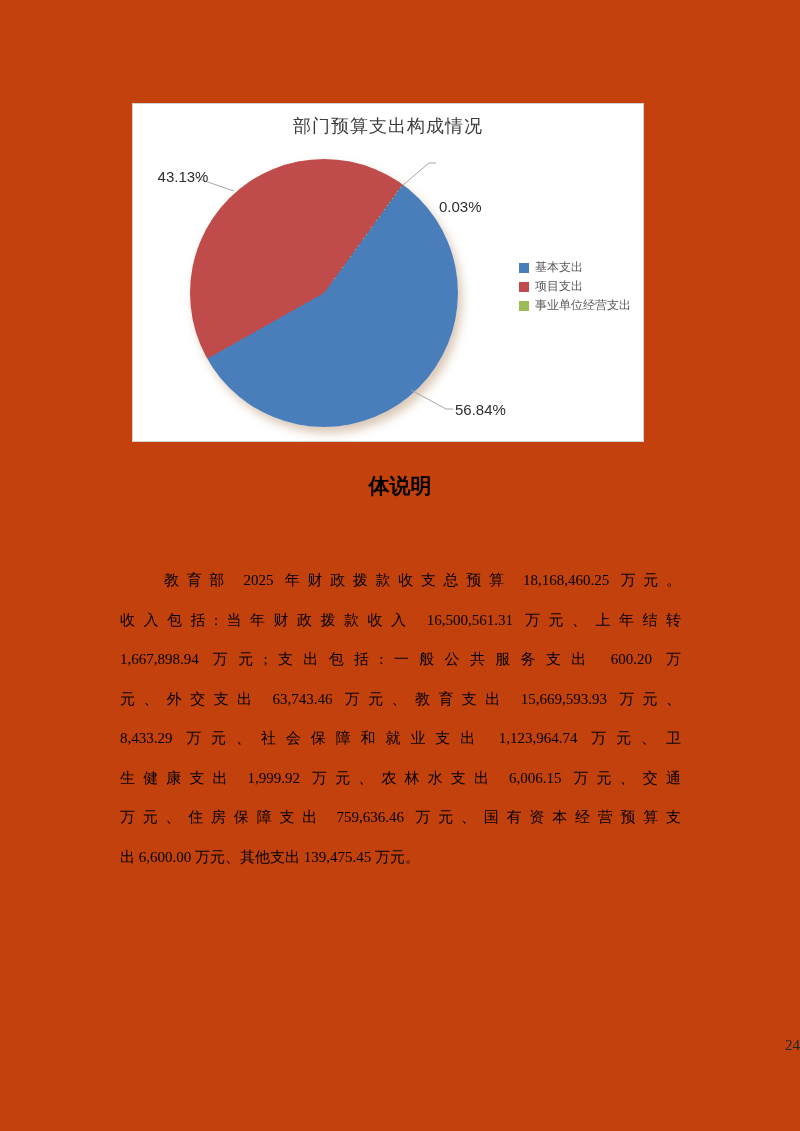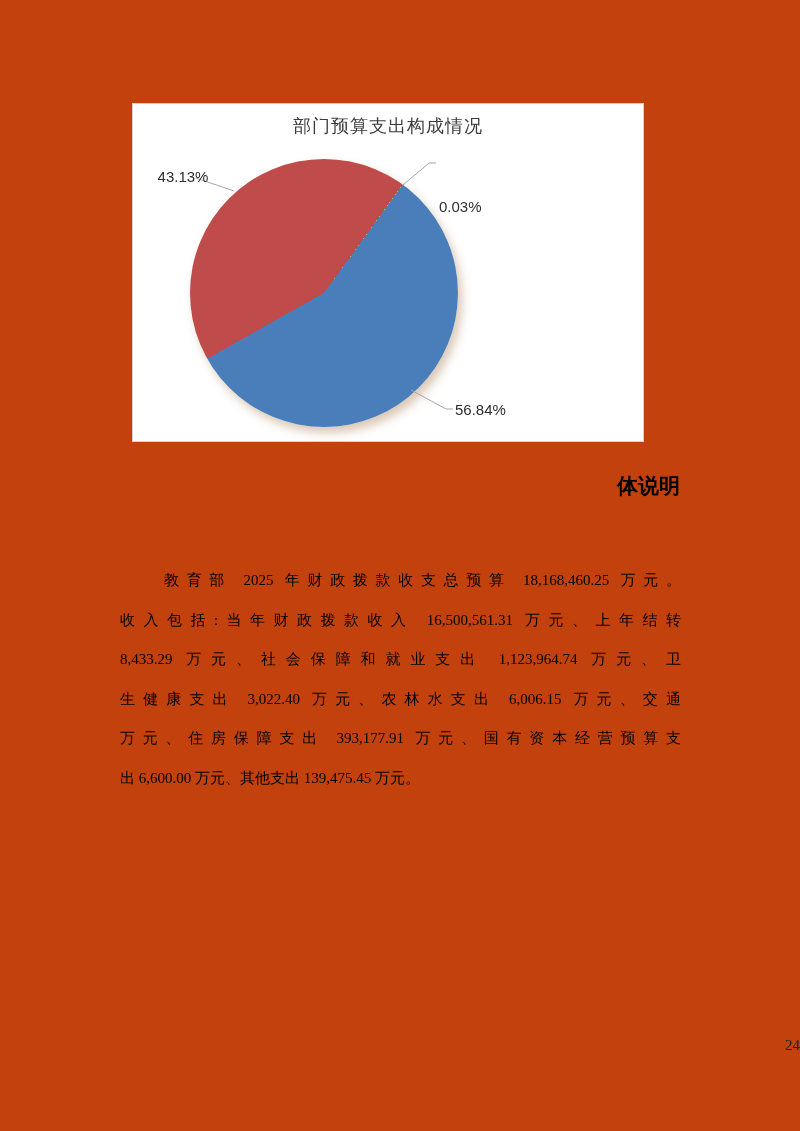--- a/index.html
+++ b/index.html
@@ -31,21 +31,21 @@
   .legend { position:absolute; left:386px; top:154px; font-size:12px; color:#595959; }
   .legend-row { display:flex; align-items:center; height:19px; }
   .swatch { width:10px; height:10px; flex:0 0 10px; margin-right:6px; }
 
   
   .heading {
     position:absolute; left:120px; top:466px; width:560px;
     font-size:21px; font-weight:bold; line-height:40px; color:#000;
   }
   .heading .l1 { text-indent:44px; text-align:justify; text-align-last:justify; }
-  .heading .l2 { text-align:right; }
+  .heading .l2 { text-align:center; }
   .body-text {
     position:absolute; left:120px; top:561px; width:561px;
     font-size:15px; line-height:39.5px; color:#000;
   }
   .bline { text-align:justify; text-align-last:justify; }
   .bline.first { text-indent:44px; }
   .bline.last  { text-align-last:left; }
 
   .page-num {
     position:absolute; left:0; right:0; top:1037px; text-align:right;
@@ -65,30 +65,46 @@
     <svg class="leader-svg" viewBox="0 0 510 337">
       <polyline points="63,74 101,87" fill="none" stroke="#a6a6a6" stroke-width="1"></polyline>
       <polyline points="270,81 296,59 303,59" fill="none" stroke="#a6a6a6" stroke-width="1"></polyline>
       <polyline points="278,286 313,305 320,305" fill="none" stroke="#a6a6a6" stroke-width="1"></polyline>
     </svg>
 
     <div class="pct pct-project">43.13%</div>
     <div class="pct pct-operating">0.03%</div>
     <div class="pct pct-basic">56.84%</div>
 
+    <div class="legend">
+      <div class="legend-row">
+        <span class="swatch" style="background: rgb(74, 126, 187);"></span>
+        <span>基本支出</span>
+      </div>
+      <div class="legend-row">
+        <span class="swatch" style="background: rgb(191, 76, 75);"></span>
+        <span>项目支出</span>
+      </div>
+      <div class="legend-row">
+        <span class="swatch" style="background: rgb(155, 187, 89);"></span>
+        <span>事业单位经营支出</span>
+      </div>
+    </div>
   </div>
 
   <div class="heading">
     <div class="l2">体说明</div>
   </div>
 
   <div class="body-text">
     <div class="bline first">教育部 2025 年财政拨款收支总预算 18,168,460.25 万元。</div>
     <div class="bline">收入包括:当年财政拨款收入 16,500,561.31 万元、上年结转</div>
+    <div class="bline">1,667,898.94 万元;支出包括:一般公共服务支出 600.20 万</div>
+    <div class="bline">元、外交支出 63,743.46 万元、教育支出 15,669,593.93 万元、</div>
     <div class="bline">8,433.29 万元、社会保障和就业支出 1,123,964.74 万元、卫</div>
-    <div class="bline">生健康支出 3,022.40 万元、农林水支出 6,006.15 万元、交通</div>
-    <div class="bline">万元、住房保障支出 393,177.91 万元、国有资本经营预算支</div>
+    <div class="bline">生健康支出 1,999.92 万元、农林水支出 6,006.15 万元、交通</div>
+    <div class="bline">万元、住房保障支出 759,636.46 万元、国有资本经营预算支</div>
     <div class="bline last">出 6,600.00 万元、其他支出 139,475.45 万元。</div>
   </div>
 
   <div class="page-num">24</div>
 
 </div>
 
 </body></html>

